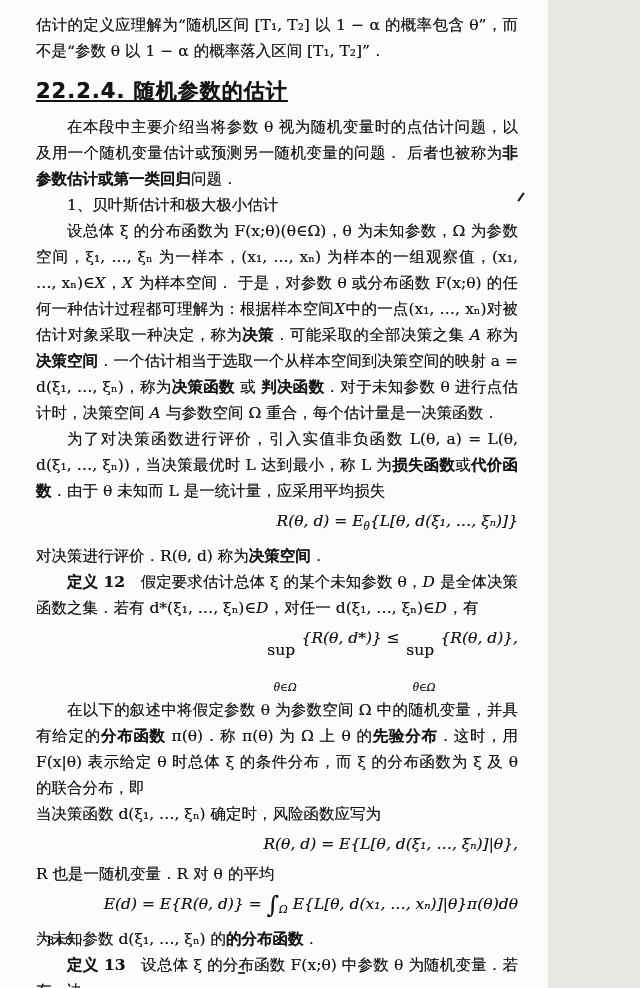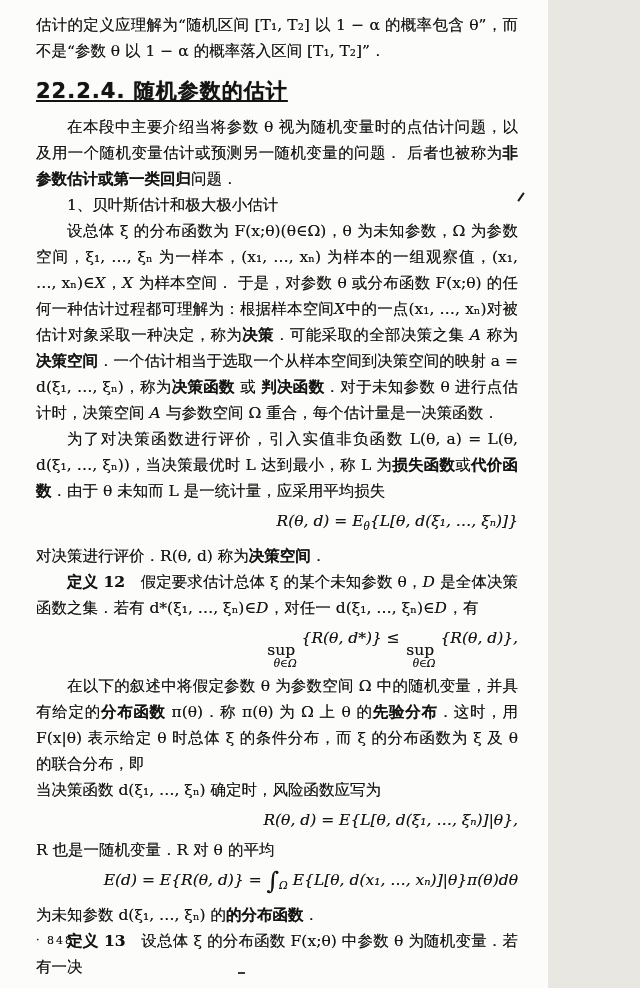--- a/index.html
+++ b/index.html
@@ -52,20 +52,21 @@
   .formula sub {
     font-size: 10.5px;
     font-style: italic;
   }
   .limstack {
     display: inline-flex;
     flex-direction: column;
     align-items: center;
     vertical-align: -0.75em;
     line-height: 1.05;
+    gap: 24px;
   }
   .limstack .lim-top { font-style: normal; }
   .limstack .lim-under { font-size: 10.5px; margin-left: 8px; }
   .int-sign {
     font-size: 24px;
     font-style: normal;
     vertical-align: -0.15em;
   }
   .footer {
     position: absolute;

